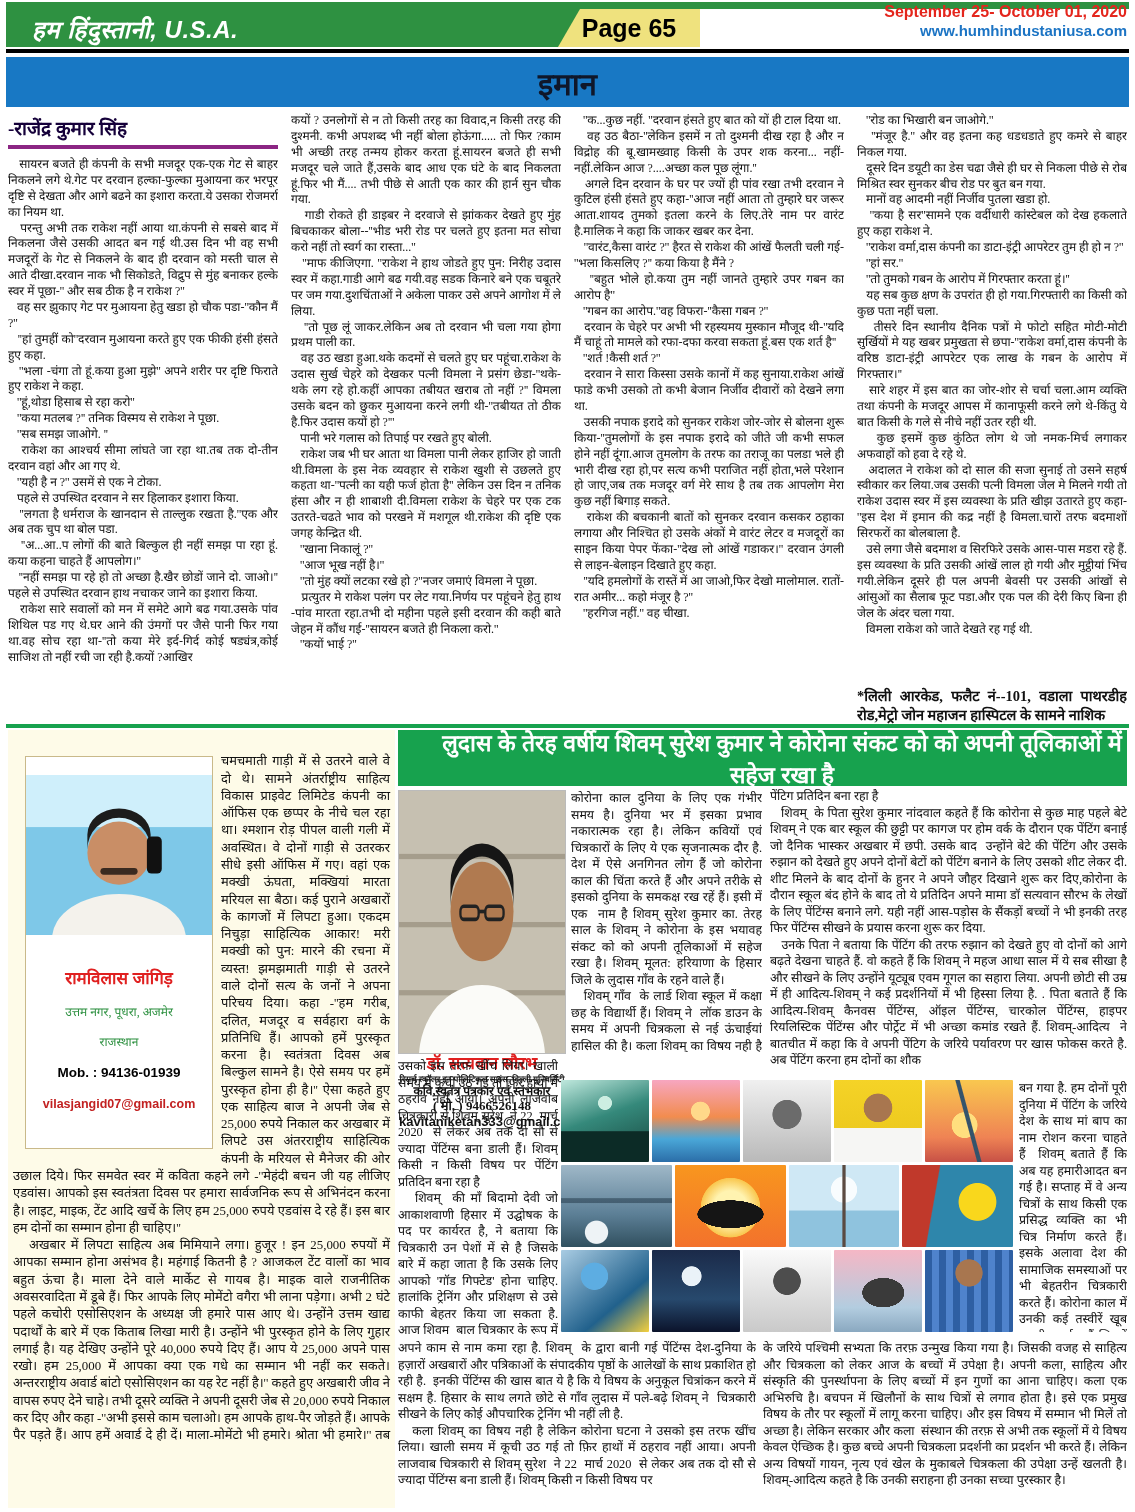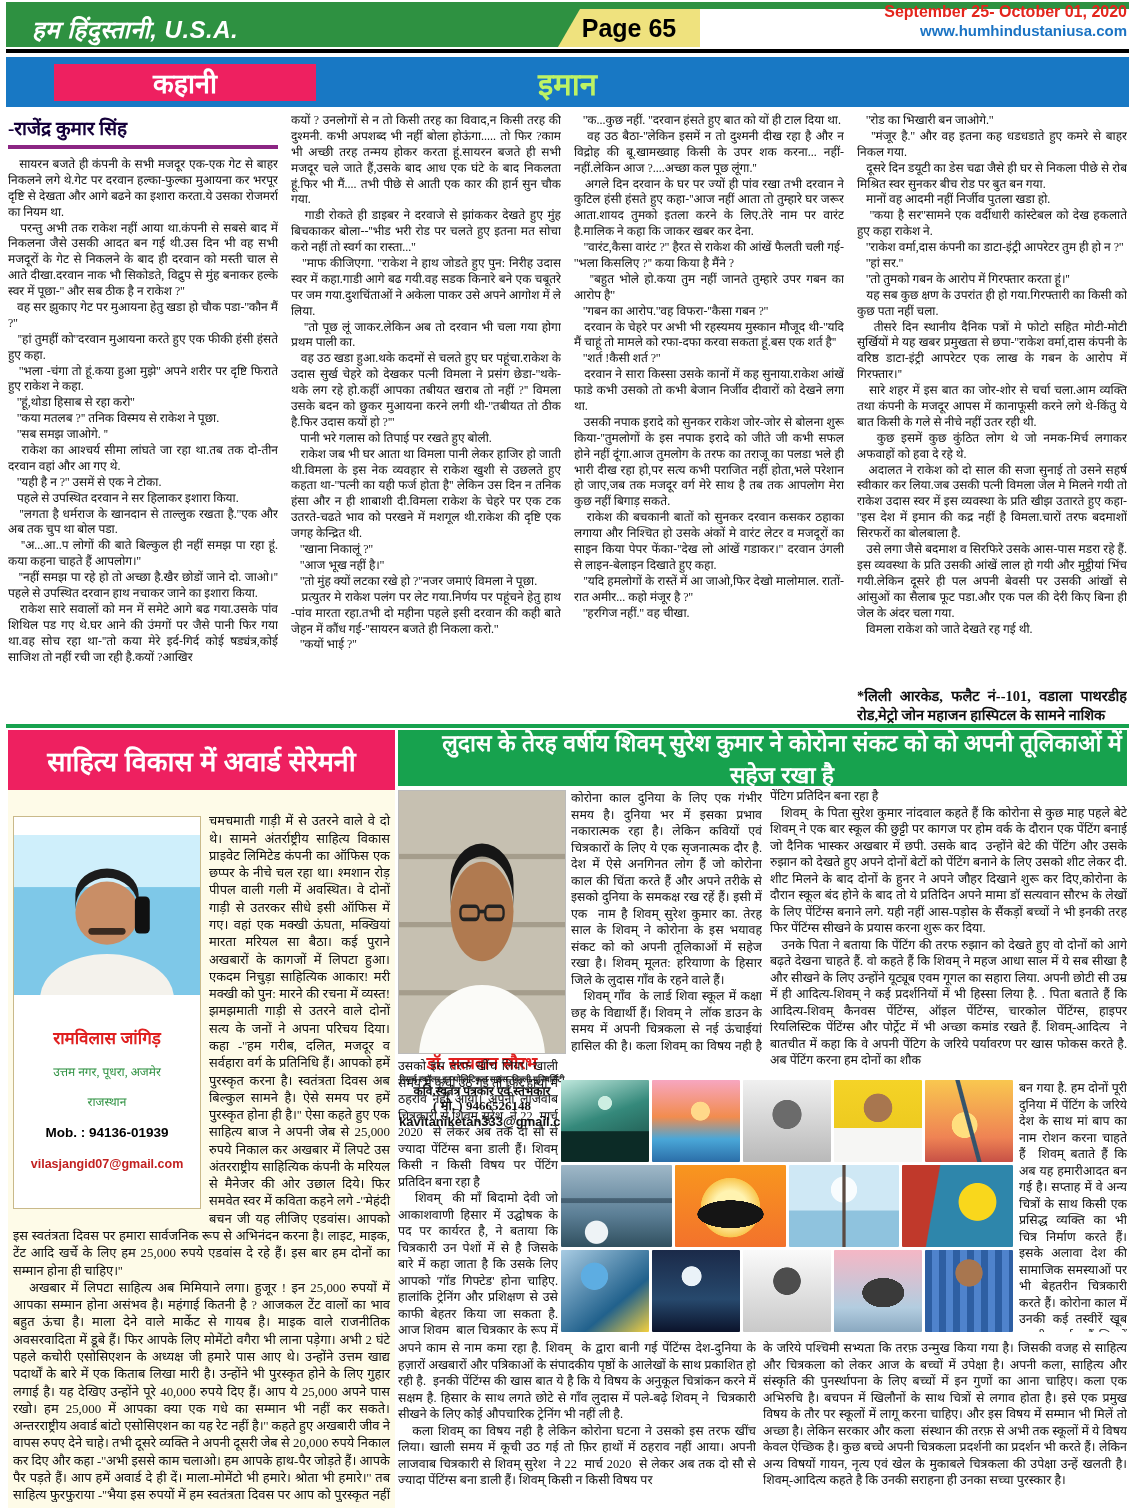--- a/index.html
+++ b/index.html
@@ -17,39 +17,39 @@
   .mast-right{position:absolute;right:2px;top:-7px;text-align:right;line-height:1.25;
         font-family:"Liberation Sans","DejaVu Sans",sans-serif;}
   .date{color:#e4261d;font-weight:bold;font-size:16px;}
   .url{color:#1c74c4;font-weight:bold;font-size:15px;}
   .black-rule{position:absolute;top:49px;left:6px;right:6px;height:4px;background:#000;}
   
   .banner{position:absolute;top:57px;left:6px;right:6px;height:50px;background:#1878c4;}
   .kahani{position:absolute;left:48px;top:7px;width:262px;height:37px;background:#ee2060;color:#fff;
         display:flex;align-items:center;justify-content:center;font-weight:bold;font-size:27px;
         font-family:"Liberation Sans","DejaVu Sans",sans-serif;}
-  .iman{position:absolute;left:0;right:0;top:5px;text-align:center;color:#bef264;font-weight:bold;font-size:31px;
+  .iman{position:absolute;left:0;right:0;top:5px;text-align:center;color:#0f172a;font-weight:bold;font-size:31px;
         font-family:"Liberation Sans","DejaVu Sans",sans-serif;}
   
   .story{position:absolute;top:113px;left:8px;width:1119px;height:612px;display:flex;gap:13px;}
   .col{position:relative;flex:1 1 0;overflow:hidden;}
   .byline{font-weight:bold;font-size:19px;color:#15003a;margin:2px 0 4px 0;}
   .byline-rule{height:4px;background:#8b2583;margin-bottom:8px;}
   .coltext{font-size:12px;line-height:1.325;text-align:justify;white-space:pre-line;overflow:hidden;}
   .col4text{height:552px;}
   .addr{position:absolute;left:0;right:0;bottom:0;font-weight:bold;font-size:14.5px;line-height:1.3;text-align:justify;}
   
   .green-divider{position:absolute;top:724px;left:6px;right:6px;height:4px;background:#17a24e;}
   
   .award{position:absolute;top:730px;left:8px;width:387px;height:778px;background:#fefbe8;}
   .award-headline{height:60px;background:#ee2060;display:flex;align-items:center;justify-content:center;}
   .award-headline span{color:#fff;font-weight:bold;font-size:27px;font-family:"Liberation Sans","DejaVu Sans",sans-serif;}
   .award-body{padding:6px 5px 0 5px;font-size:12.9px;line-height:1.34;text-align:justify;height:706px;overflow:hidden;
         white-space:pre-line;}
-  .jangid-box{float:left;width:186px;margin:3px 8px 3px 0;border:1px solid #c9b98a;background:#fff;}
+  .jangid-box{float:left;width:186px;margin:3px 8px 3px 12px;border:1px solid #c9b98a;background:#fff;}
   .jangid-photo{height:158px;background:linear-gradient(#cfeffb 0%,#7ec8e8 55%,#5eb4dc 100%);display:block;}
   .jangid-cap{text-align:center;padding:2px 2px 4px 2px;line-height:1.2;}
   .cap-name{color:#e02020;font-weight:bold;font-size:17px;font-family:"Liberation Sans","DejaVu Sans",sans-serif;}
   .cap-addr{color:#2e9141;font-weight:normal;font-size:12px;}
   .cap-mob{color:#000;font-weight:bold;font-size:13.5px;font-family:"Liberation Sans","DejaVu Sans",sans-serif;}
   .cap-mail{color:#c22121;font-weight:bold;font-size:12.5px;font-family:"Liberation Sans","DejaVu Sans",sans-serif;}
   
   .shivam{position:absolute;top:730px;left:398px;width:729px;height:778px;}
   .shivam-headline{height:56px;background:#17a24e;display:flex;align-items:center;justify-content:center;padding-left:39px;}
   .shivam-headline span{color:#fff;font-weight:bold;font-size:23px;text-align:center;
@@ -87,21 +87,20 @@
       <span>Page 65</span>
     </div>
     <div class="mast-right">
       <div class="date">September 25- October 01, 2020</div>
       <div class="url">www.humhindustaniusa.com</div>
     </div>
   </header>
   <div class="black-rule"></div>
 
   <div class="banner">
-    <div class="kahani">कहानी</div>
     <div class="iman">इमान</div>
   </div>
 
   <section class="story">
     <div class="col">
       <div class="byline">-राजेंद्र कुमार सिंह</div>
       <div class="byline-rule"></div>
       <div class="coltext">&nbsp;&nbsp;&nbsp;सायरन बजते ही कंपनी के सभी मजदूर एक-एक गेट से बाहर निकलने लगे थे.गेट पर दरवान हल्का-फुल्का मुआयना कर भरपूर दृष्टि से देखता और आगे बढने का इशारा करता.ये उसका रोजमर्रा का नियम था.
 &nbsp;&nbsp;&nbsp;परन्तु अभी तक राकेश नहीं आया था.कंपनी से सबसे बाद में निकलना जैसे उसकी आदत बन गई थी.उस दिन भी वह सभी मजदूरों के गेट से निकलने के बाद ही दरवान को मस्ती चाल से आते दीखा.दरवान नाक भौ सिकोडते, विद्रुप से मुंह बनाकर हल्के स्वर में पूछा-'' और सब ठीक है न राकेश ?''
 &nbsp;&nbsp;&nbsp;वह सर झुकाए गेट पर मुआयना हेतु खडा हो चौक पडा-''कौन मैं ?''
@@ -163,23 +162,20 @@
 &nbsp;&nbsp;&nbsp;अदालत ने राकेश को दो साल की सजा सुनाई तो उसने सहर्ष स्वीकार कर लिया.जब उसकी पत्नी विमला जेल मे मिलने गयी तो राकेश उदास स्वर में इस व्यवस्था के प्रति खीझ उतारते हुए कहा-''इस देश में इमान की कद्र नहीं है विमला.चारों तरफ बदमाशों सिरफरों का बोलबाला है.
 &nbsp;&nbsp;&nbsp;उसे लगा जैसे बदमाश व सिरफिरे उसके आस-पास मडरा रहे हैं. इस व्यवस्था के प्रति उसकी आंखें लाल हो गयी और मुट्ठीयां भिंच गयी.लेकिन दूसरे ही पल अपनी बेवसी पर उसकी आंखों से आंसुओं का सैलाब फूट पडा.और एक पल की देरी किए बिना ही जेल के अंदर चला गया.
 &nbsp;&nbsp;&nbsp;विमला राकेश को जाते देखते रह गई थी.</div>
       <div class="addr">*लिली आरकेड, फलैट नं--101, वडाला पाथरडीह रोड,मेट्रो जोन महाजन हास्पिटल के सामने नाशिक</div>
     </div>
   </section>
 
   <div class="green-divider"></div>
 
   <article class="award">
-    <div class="award-headline">
-      <span>साहित्य विकास में अवार्ड सेरेमनी</span>
-    </div>
     <div class="award-body">
       <div class="jangid-box">
         <svg class="jangid-photo avatar" viewBox="0 0 100 86" preserveAspectRatio="none">
           <rect width="100" height="86" fill="#7ec8e8"></rect>
           <rect width="100" height="28" fill="#cfeffb"></rect>
           <ellipse cx="50" cy="88" rx="36" ry="24" fill="#f4f2ec"></ellipse>
           <circle cx="50" cy="42" r="17" fill="#c98e66"></circle>
           <path d="M33 40 a17 17 0 0 1 34 0 l0 -8 a17 14 0 0 0 -34 0 z" fill="#1c1c1c"></path>
           <rect x="40" y="50" width="20" height="3.6" rx="1.8" fill="#3a2a20"></rect>
           <rect x="65" y="33" width="8" height="20" rx="2.5" fill="#111"></rect>

